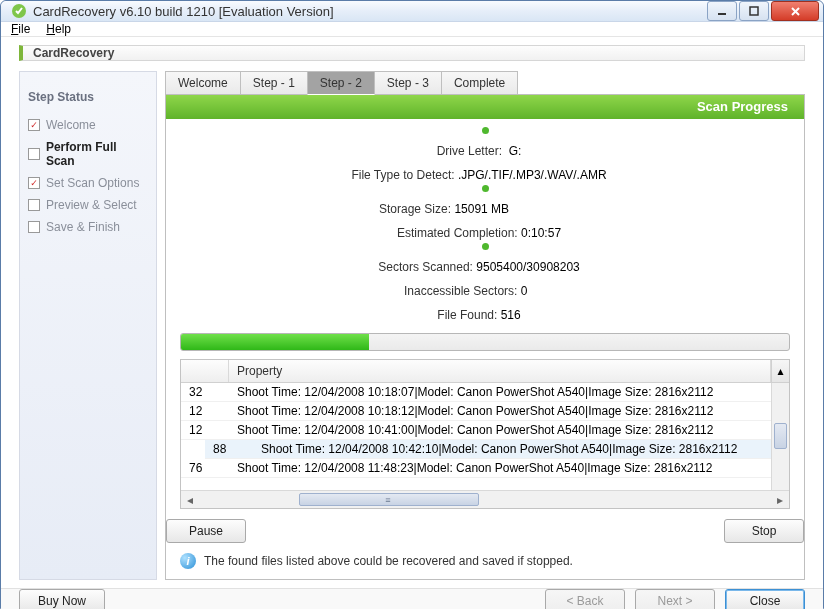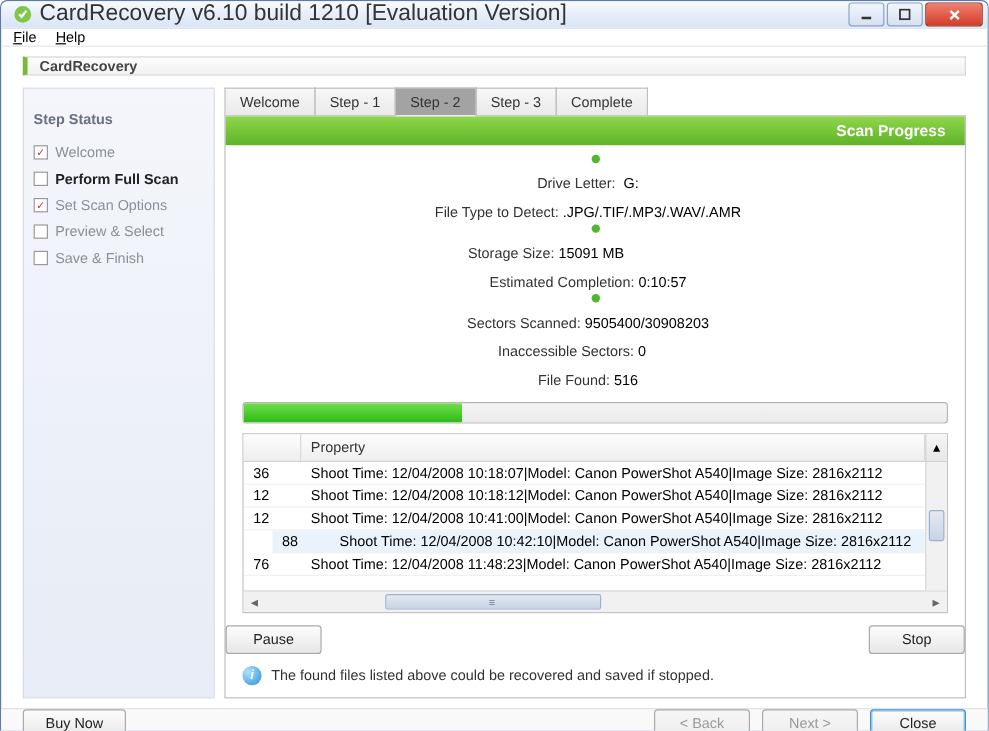--- a/index.html
+++ b/index.html
@@ -2,35 +2,35 @@
 <html><head>
 <meta charset="utf-8">
 <style>
 * { box-sizing: border-box; margin: 0; padding: 0; font-family: 'Segoe UI', Tahoma, sans-serif; font-size: 12px; }
 body { background: #fff; width: 824px; height: 609px; overflow: hidden; }
 
 .window { width: 824px; height: 609px; border: 1px solid #5a7ca8; border-radius: 6px 6px 0 0; background: #fff; display: flex; flex-direction: column; }
 
 .titlebar { height: 30px; background: linear-gradient(to bottom, #f8fbff 0%, #e6eef9 50%, #d9e6f5 100%); border-bottom: 1px solid #c9d6e8; display: flex; align-items: center; padding: 0 4px; border-radius: 6px 6px 0 0; }
 .titlebar .app-icon { width: 16px; height: 16px; margin: 0 6px; display: flex; align-items: center; justify-content: center; }
-.titlebar .title { flex: 1; color: #333; font-size: 19px; }
+.titlebar .title { flex: 1; color: #333; font-size: 13px; }
 .titlebar .winbtns { display: flex; gap: 0; }
 .titlebar .winbtn { width: 30px; height: 20px; border: 1px solid #8aa3c5; border-radius: 3px; margin-left: 2px; display: flex; align-items: center; justify-content: center; background: linear-gradient(to bottom,#f0f5fc,#d6e2f1); cursor: pointer; }
 .titlebar .winbtn.close { background: linear-gradient(to bottom,#f08070,#d43c28); border-color: #a03020; color:#fff; width: 48px; }
 .titlebar .winbtn svg { display: block; }
 
 .menubar { height: 40px; display: flex; align-items: center; padding: 0 10px; gap: 16px; border-bottom: 1px solid #e5e5e5; }
 .menubar .menu-item { cursor: pointer; }
 .menubar .menu-item span.u { text-decoration: underline; }
 
 .header-band { margin: 8px 18px 0 18px; height: 28px; border: 1px solid #d6d6d6; border-left: 4px solid #7eb63a; background: linear-gradient(to bottom,#fdfdfd,#f1f1f1); display: flex; align-items: center; padding: 0 10px; font-weight: bold; color: #444; font-size: 13px; }
 
 .body { flex: 1; display: flex; padding: 10px 18px 8px 18px; gap: 8px; }
 
-.sidebar { width: 160px; background: linear-gradient(to bottom,#f4f6fb,#e7ecf6); border: 1px solid #d6dae5; padding: 18px 8px; }
+.sidebar { width: 138px; background: linear-gradient(to bottom,#f4f6fb,#e7ecf6); border: 1px solid #d6dae5; padding: 18px 8px; }
 .sidebar h4 { color: #6a7080; font-size: 12px; font-weight: bold; margin-bottom: 10px; }
 .step-item { display: flex; align-items: center; gap: 6px; padding: 4px 0; color: #8a8f9a; cursor: pointer; }
 .step-item.active { color: #222; font-weight: bold; }
 .step-check { width: 12px; height: 12px; border: 1px solid #999; background: #fff; display: flex; align-items: center; justify-content: center; font-size: 9px; color: #d02b2b; line-height: 1; }
 .step-check.done::after { content: "✓"; }
 
 .main { flex: 1; display: flex; flex-direction: column; }
 .tabs { display: flex; gap: 0; }
 .tab { padding: 4px 12px; border: 1px solid #bfbfbf; border-bottom: none; background: linear-gradient(to bottom,#f7f7f7,#e9e9e9); cursor: pointer; margin-right: -1px; color: #333; }
 .tab.active { background: #a3a3a3; border-bottom: 1px solid #fff; position: relative; z-index: 2; }
@@ -183,21 +183,21 @@
 
         <div class="grid">
           <div class="grid-head">
             <div class="col c1"></div>
             <div class="col c2">Property</div>
             <div class="scroll-up">▴</div>
           </div>
           <div class="grid-body">
             <div class="grid-rows" id="grid-rows">
                 <div class="grid-row">
-                  <div class="c1">36</div>
+                  <div class="c1">32</div>
                   <div class="c2">Shoot Time: 12/04/2008 10:18:07|Model: Canon PowerShot A540|Image Size: 2816x2112</div>
                 </div>
                 <div class="grid-row">
                   <div class="c1">12</div>
                   <div class="c2">Shoot Time: 12/04/2008 10:18:12|Model: Canon PowerShot A540|Image Size: 2816x2112</div>
                 </div>
                 <div class="grid-row">
                   <div class="c1">12</div>
                   <div class="c2">Shoot Time: 12/04/2008 10:41:00|Model: Canon PowerShot A540|Image Size: 2816x2112</div>
                 </div>

